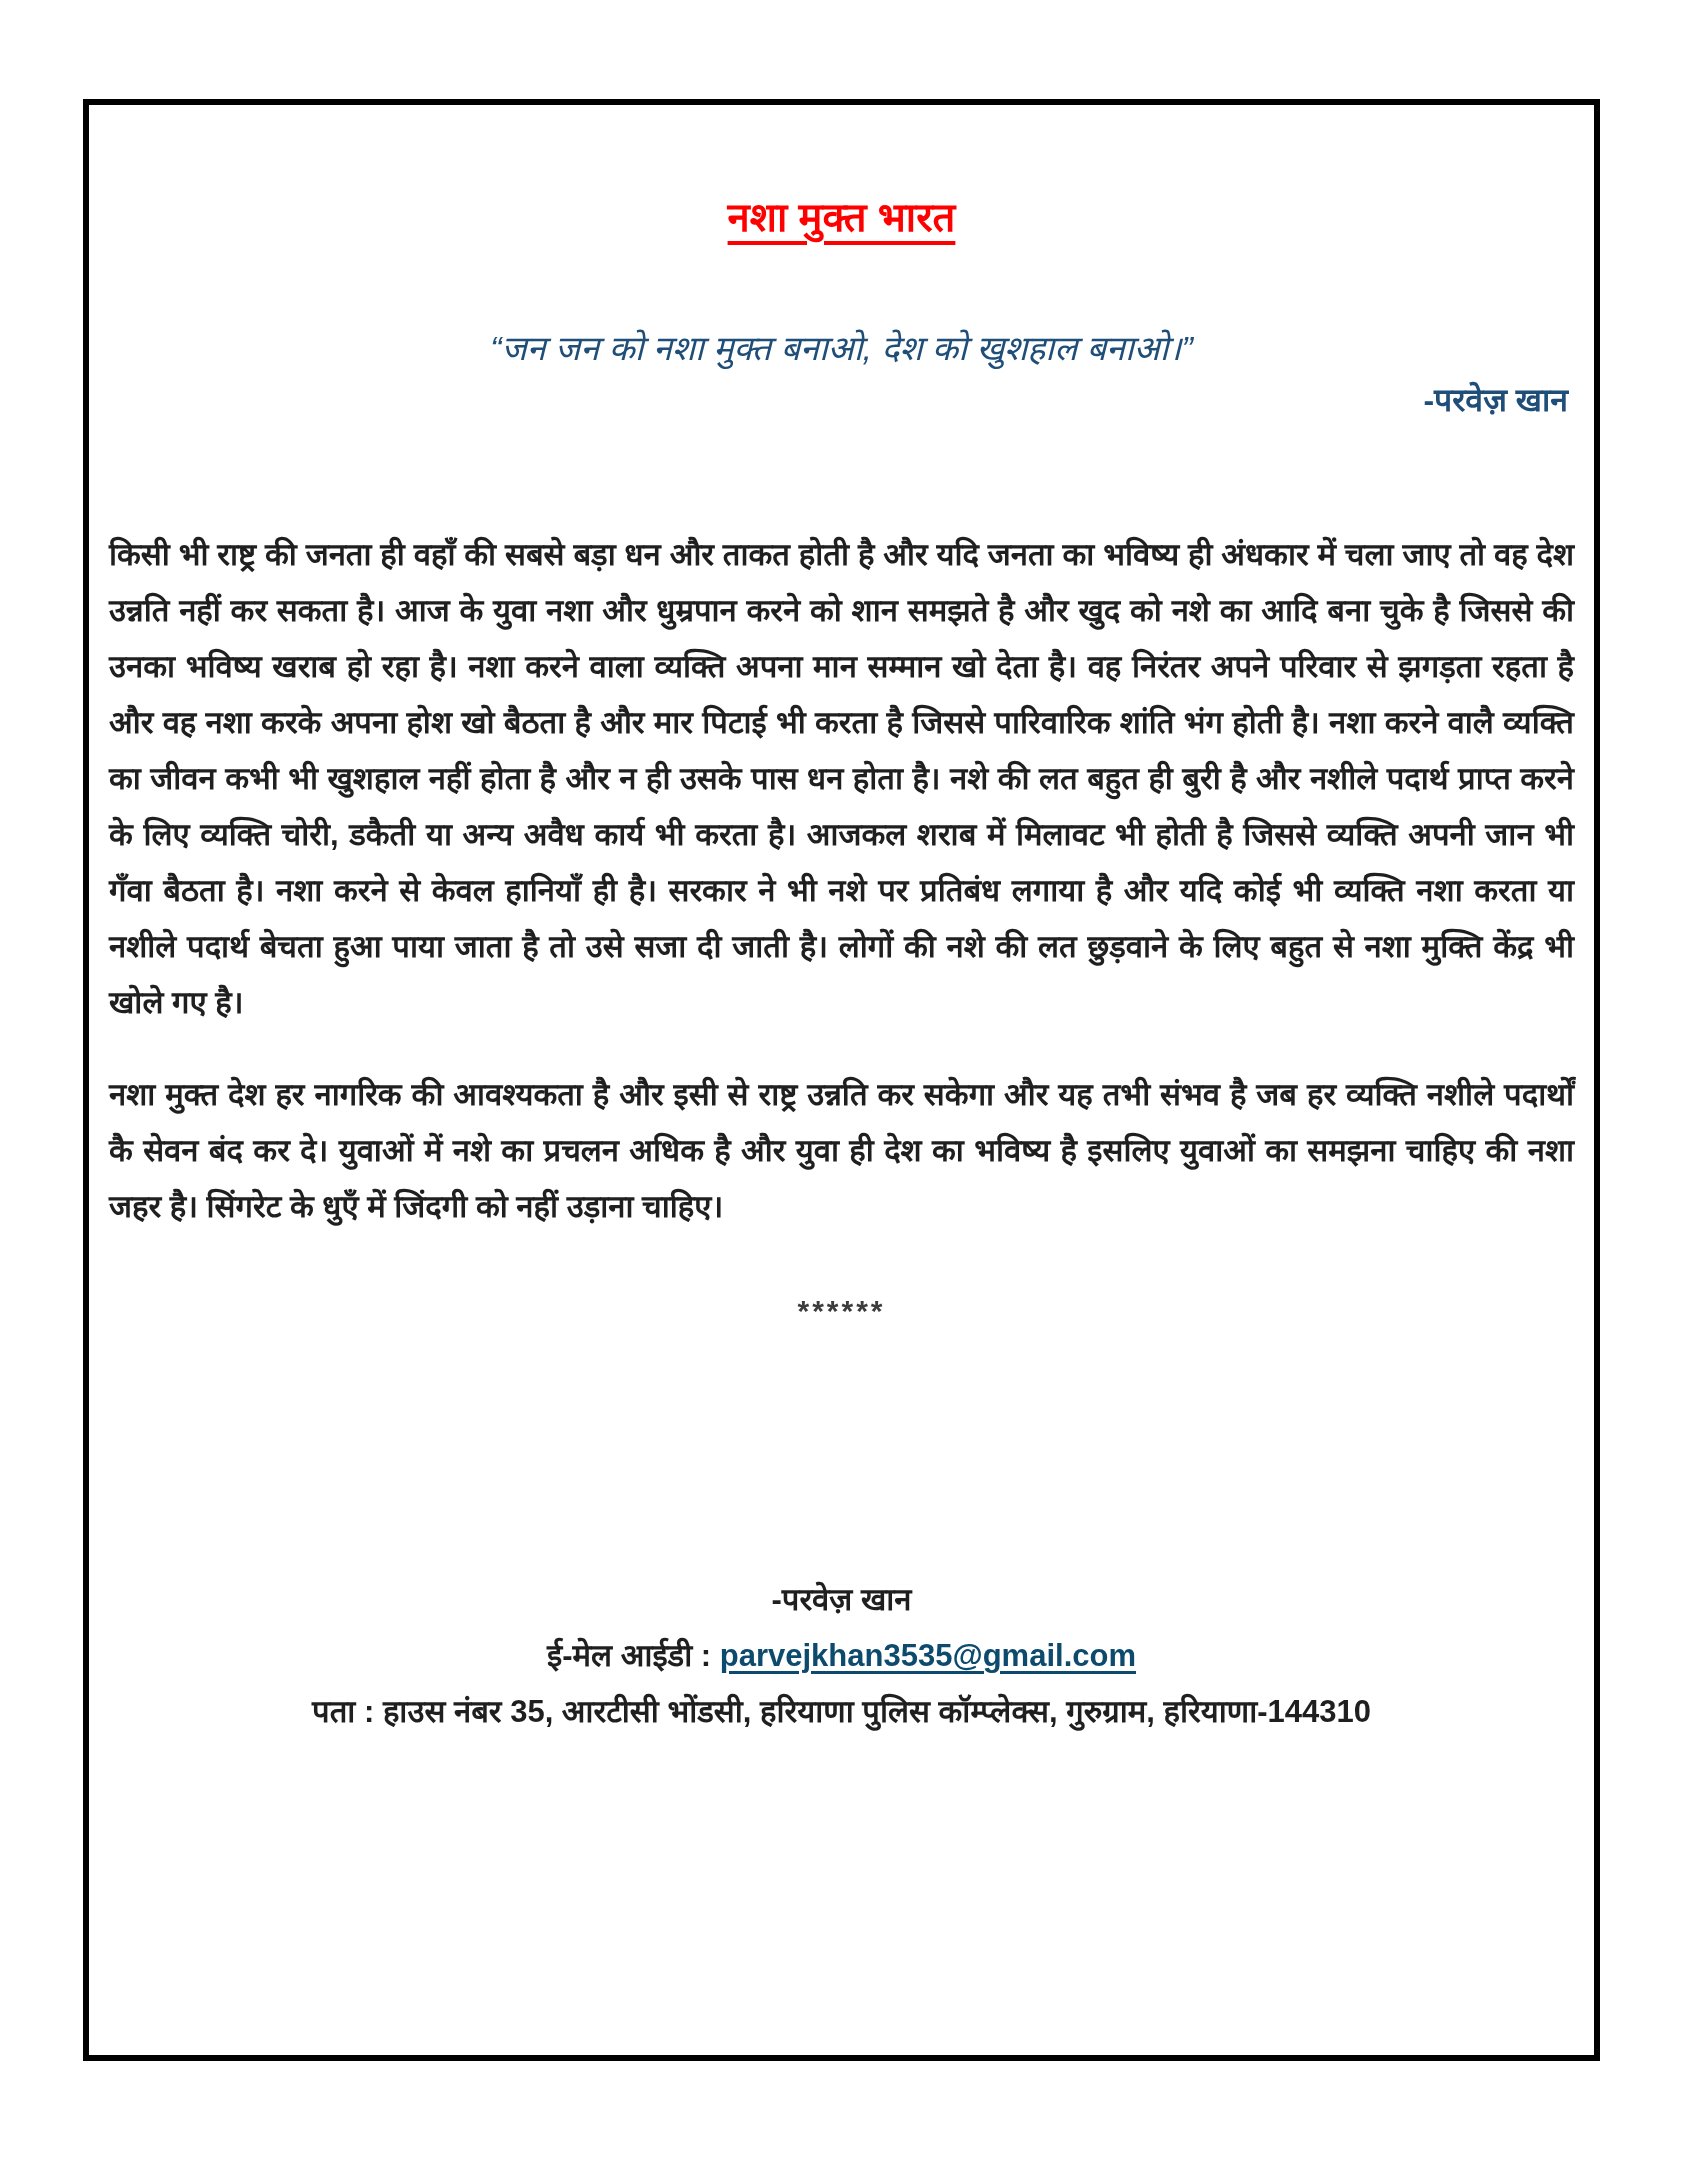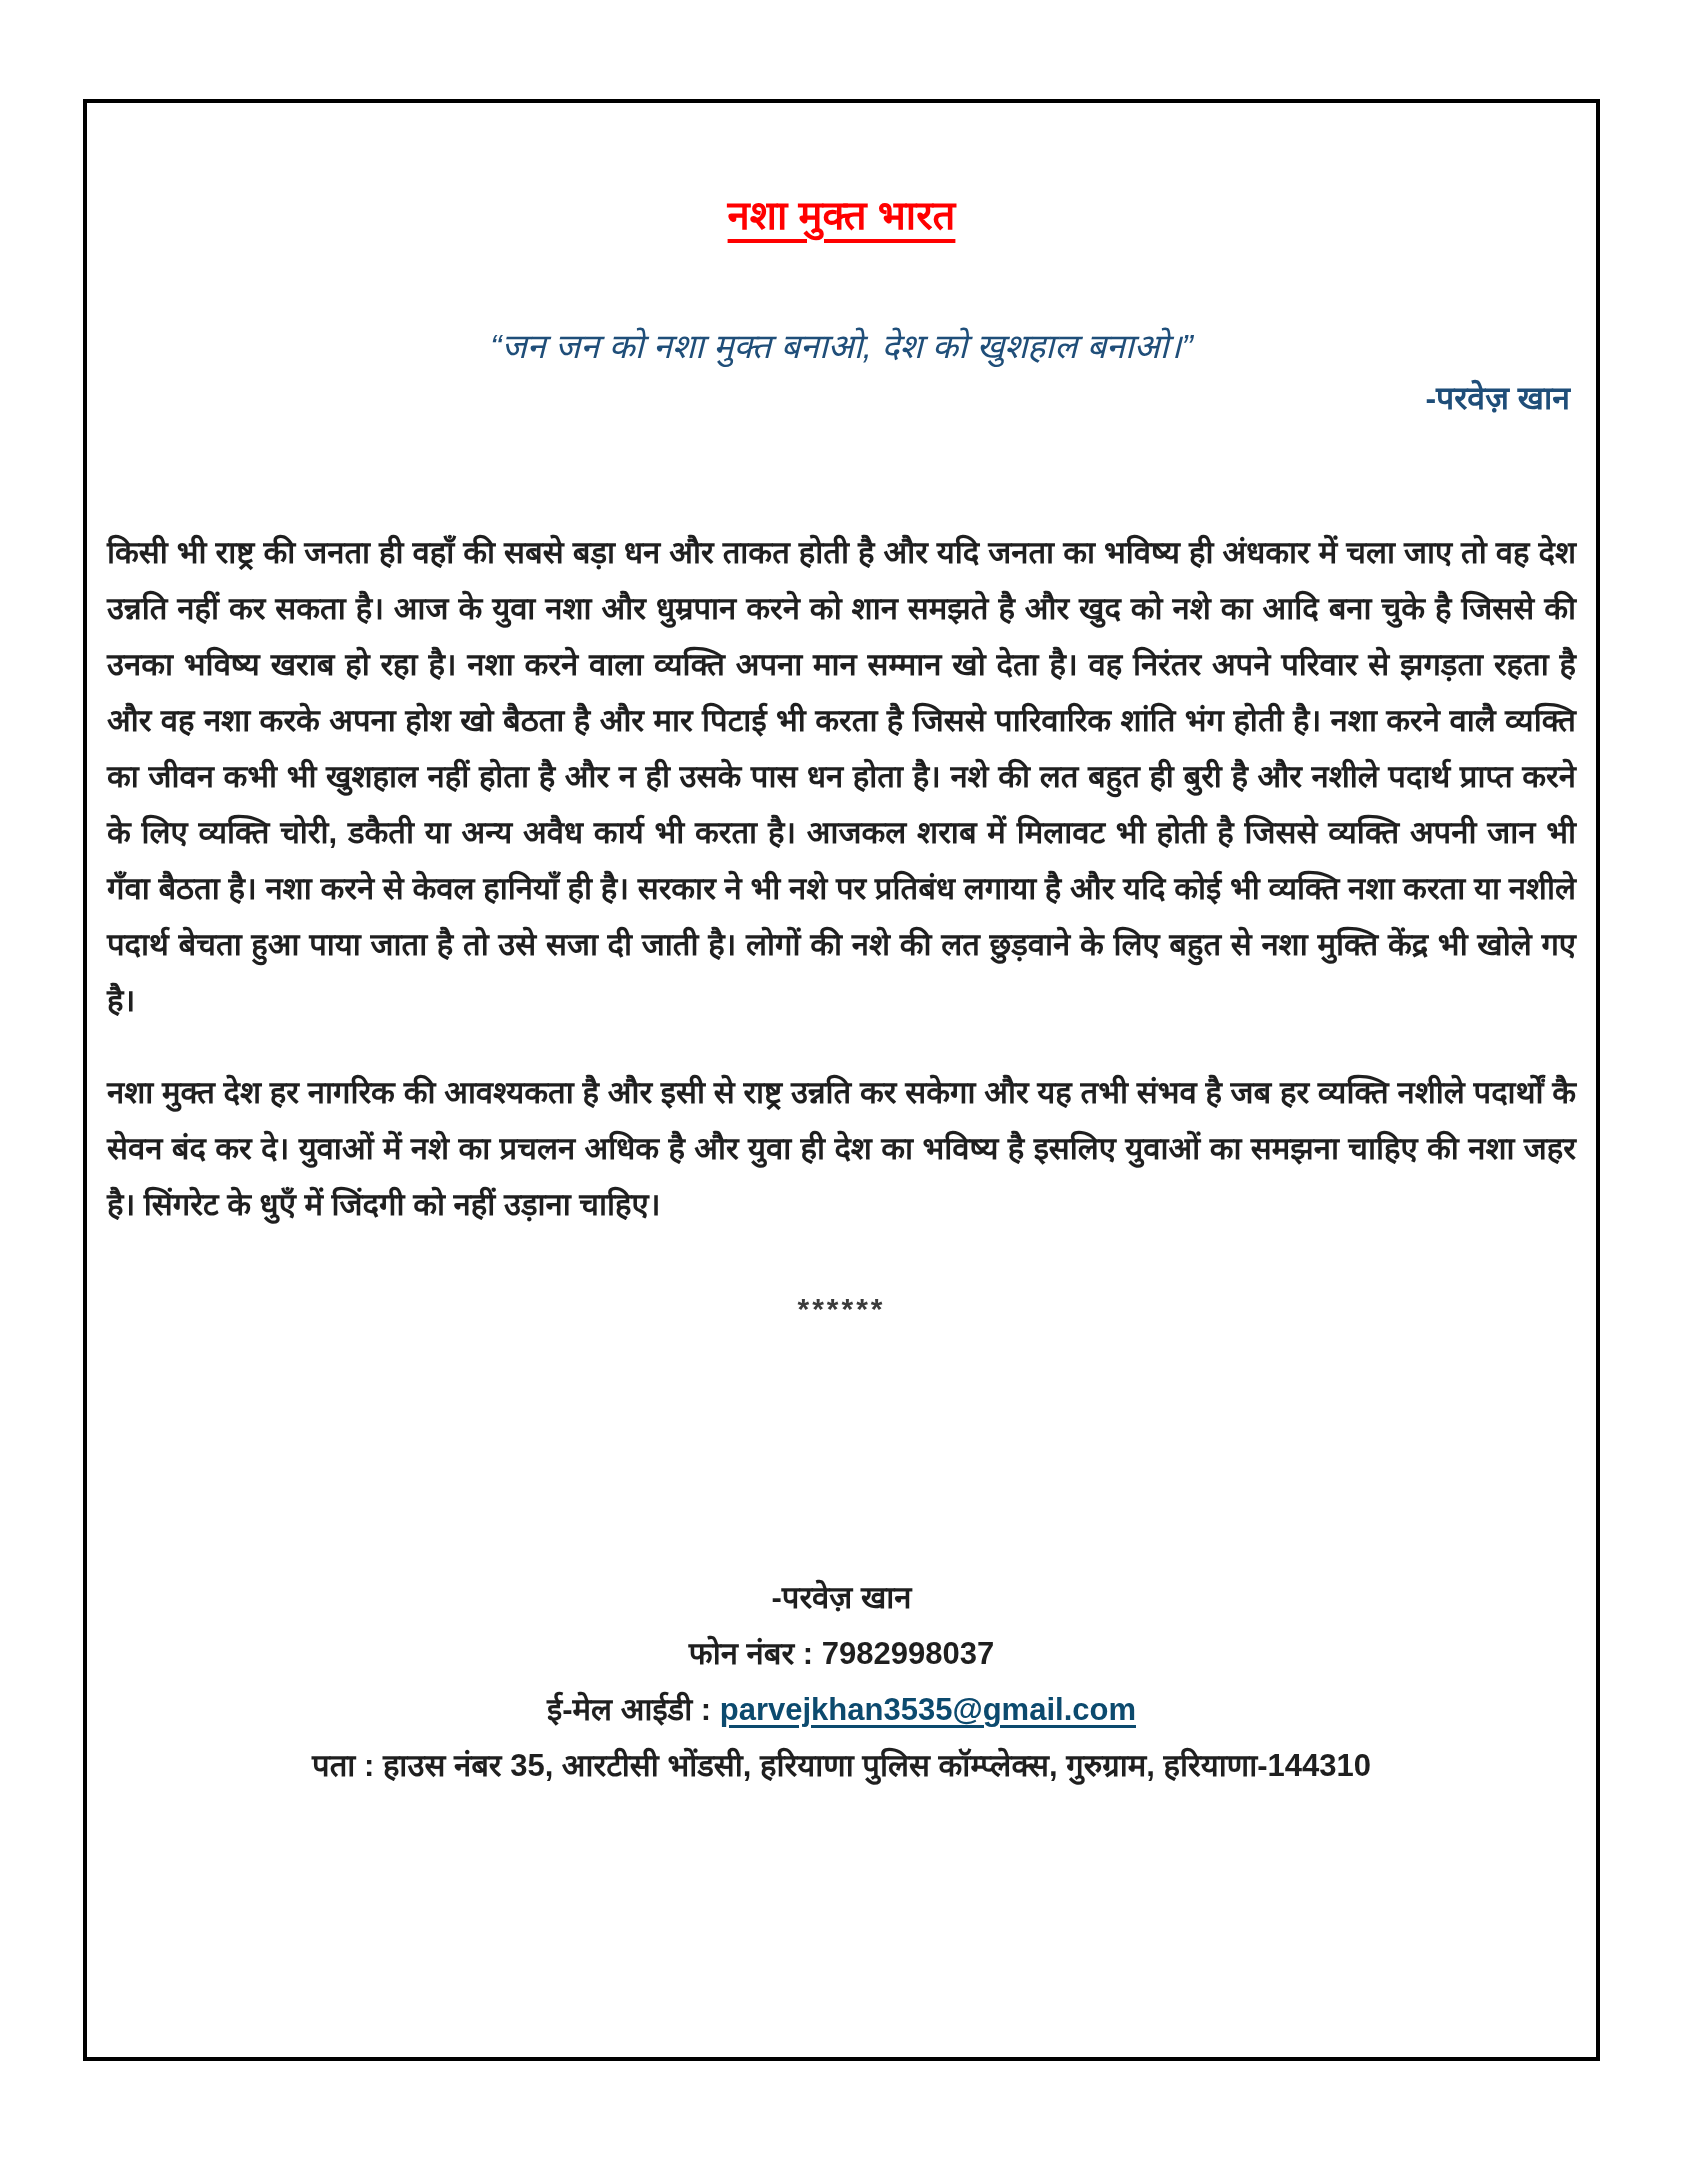--- a/index.html
+++ b/index.html
@@ -14,21 +14,21 @@
     height: 2178px;
     background: #ffffff;
     overflow: hidden;
   }
   .page-border {
     position: absolute;
     left: 83px;
     top: 99px;
     width: 1517px;
     height: 1962px;
-    border: 4px solid #000000;
+    border: 6px solid #000000;
     box-sizing: border-box;
     padding: 0 8px;
   }
   .doc-title {
     margin-top: 85px;
     text-align: center;
     font-size: 40px;
     font-weight: bold;
     color: #ff0000;
     text-decoration: underline;
@@ -99,20 +99,19 @@
     <div class="doc-quote-attribution">-परवेज़ खान</div>
 
     <p class="doc-paragraph para-1">किसी भी राष्ट्र की जनता ही वहाँ की सबसे बड़ा धन और ताकत होती है और यदि जनता का भविष्य ही अंधकार में चला जाए तो वह देश उन्नति नहीं कर सकता है। आज के युवा नशा और धुम्रपान करने को शान समझते है और खुद को नशे का आदि बना चुके है जिससे की उनका भविष्य खराब हो रहा है। नशा करने वाला व्यक्ति अपना मान सम्मान खो देता है। वह निरंतर अपने परिवार से झगड़ता रहता है और वह नशा करके अपना होश खो बैठता है और मार पिटाई भी करता है जिससे पारिवारिक शांति भंग होती है। नशा करने वालै व्यक्ति का जीवन कभी भी खुशहाल नहीं होता है और न ही उसके पास धन होता है। नशे की लत बहुत ही बुरी है और नशीले पदार्थ प्राप्त करने के लिए व्यक्ति चोरी, डकैती या अन्य अवैध कार्य भी करता है। आजकल शराब में मिलावट भी होती है जिससे व्यक्ति अपनी जान भी गँवा बैठता है। नशा करने से केवल हानियाँ ही है। सरकार ने भी नशे पर प्रतिबंध लगाया है और यदि कोई भी व्यक्ति नशा करता या नशीले पदार्थ बेचता हुआ पाया जाता है तो उसे सजा दी जाती है। लोगों की नशे की लत छुड़वाने के लिए बहुत से नशा मुक्ति केंद्र भी खोले गए है।</p>
 
     <p class="doc-paragraph para-2">नशा मुक्त देश हर नागरिक की आवश्यकता है और इसी से राष्ट्र उन्नति कर सकेगा और यह तभी संभव है जब हर व्यक्ति नशीले पदार्थों कै सेवन बंद कर दे। युवाओं में नशे का प्रचलन अधिक है और युवा ही देश का भविष्य है इसलिए युवाओं का समझना चाहिए की नशा जहर है। सिंगरेट के धुएँ में जिंदगी को नहीं उड़ाना चाहिए।</p>
 
     <div class="doc-separator">******</div>
 
     <div class="signature-block">
       <div>-परवेज़ खान</div>
-      <div><span>फोन नंबर : </span><span>7982998037</span></div>
       <div><span>ई-मेल आईडी : </span><span class="email-link">parvejkhan3535@gmail.com</span></div>
       <div>पता : हाउस नंबर 35, आरटीसी भोंडसी, हरियाणा पुलिस कॉम्प्लेक्स, गुरुग्राम, हरियाणा-144310</div>
     </div>
 
   </div>
 </div>
 
 
 </body></html>

